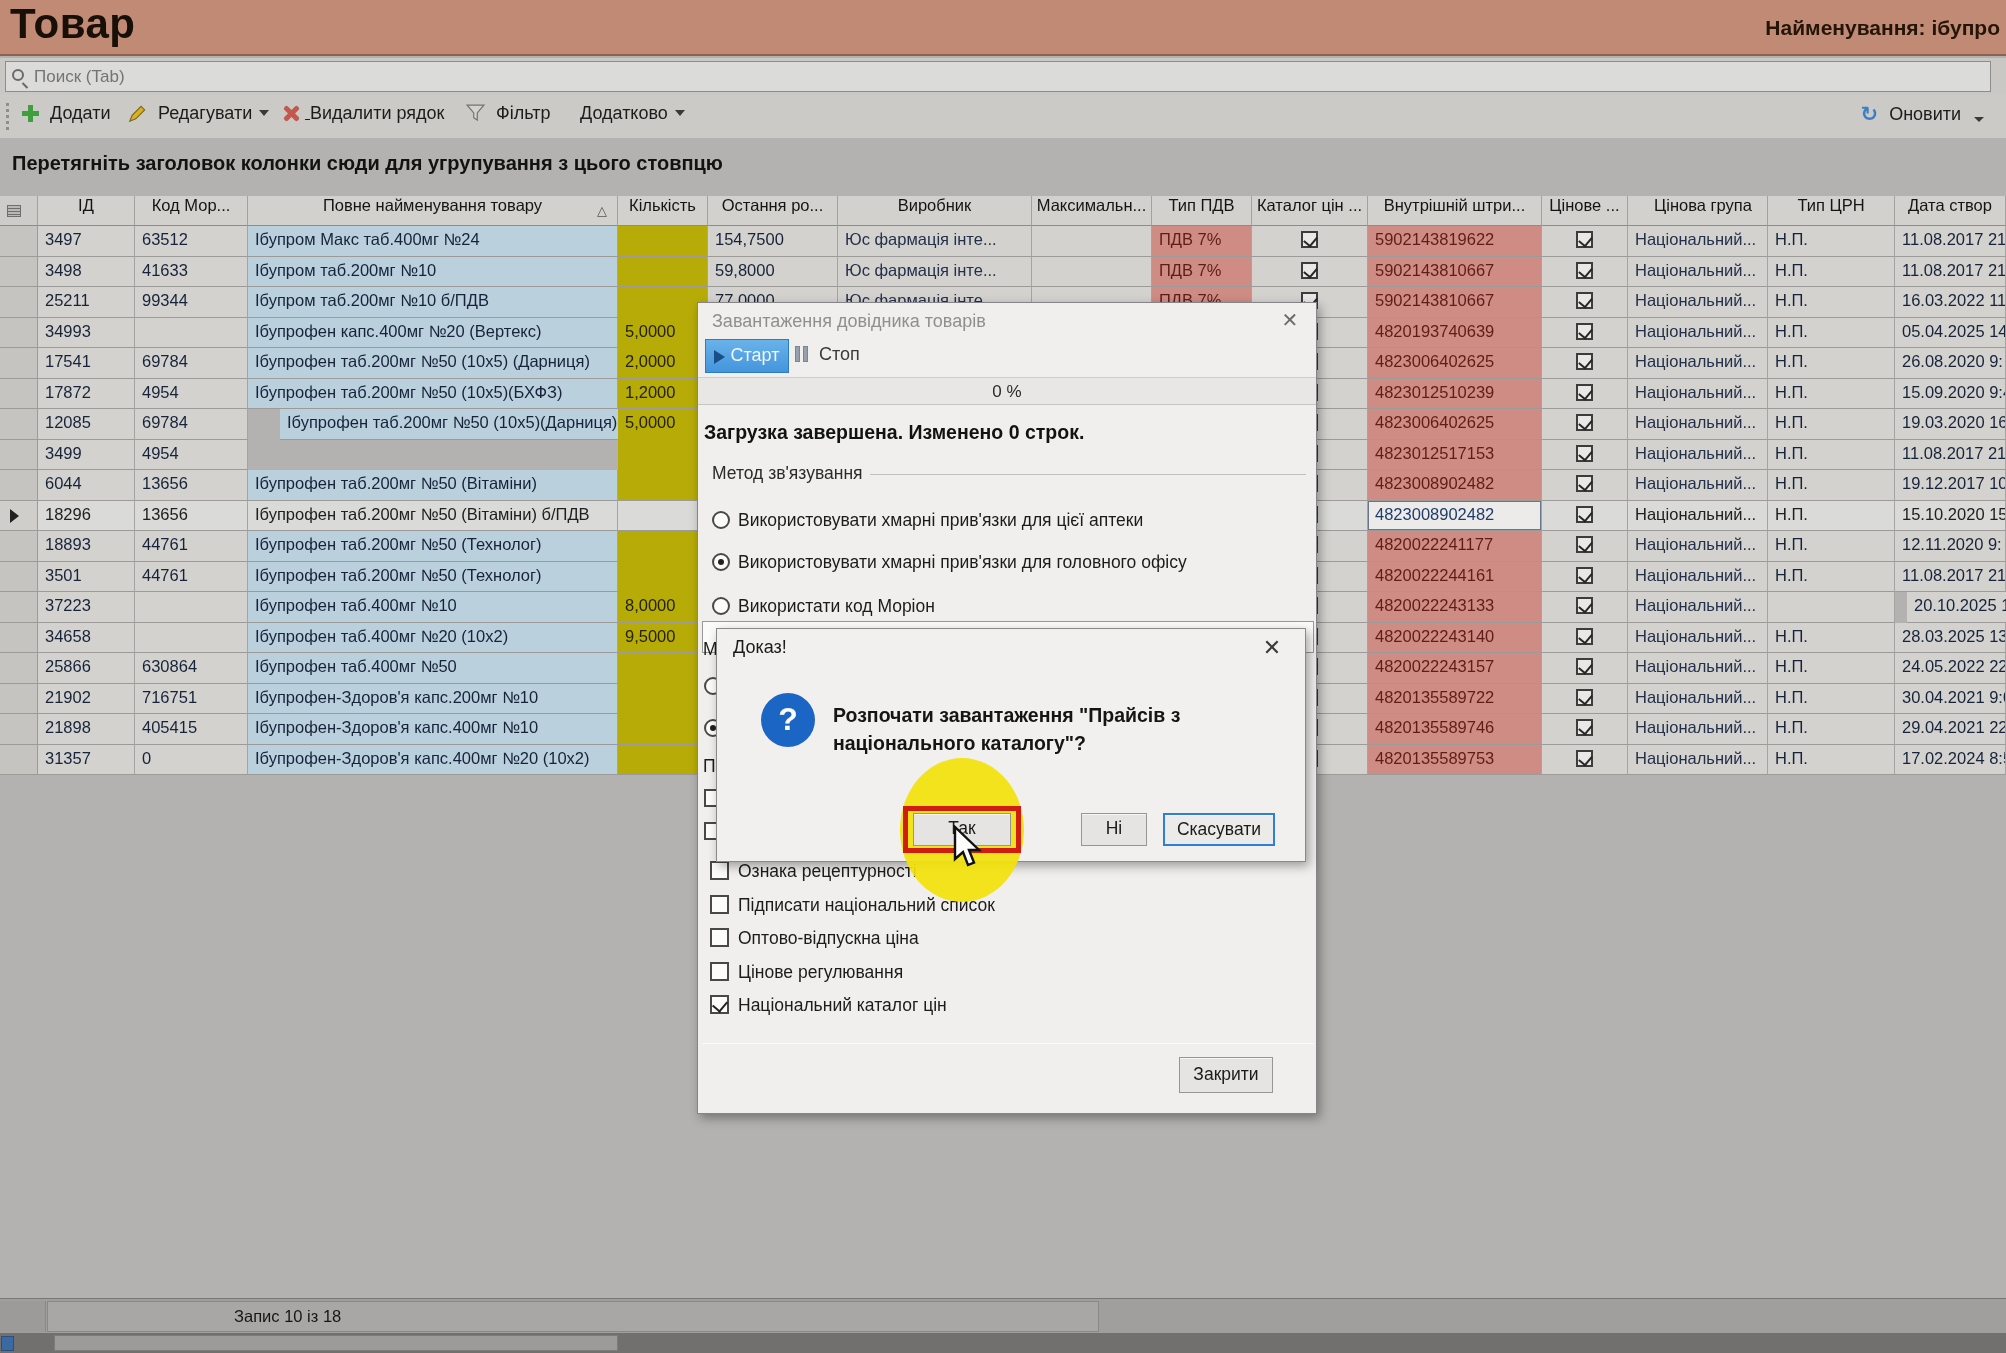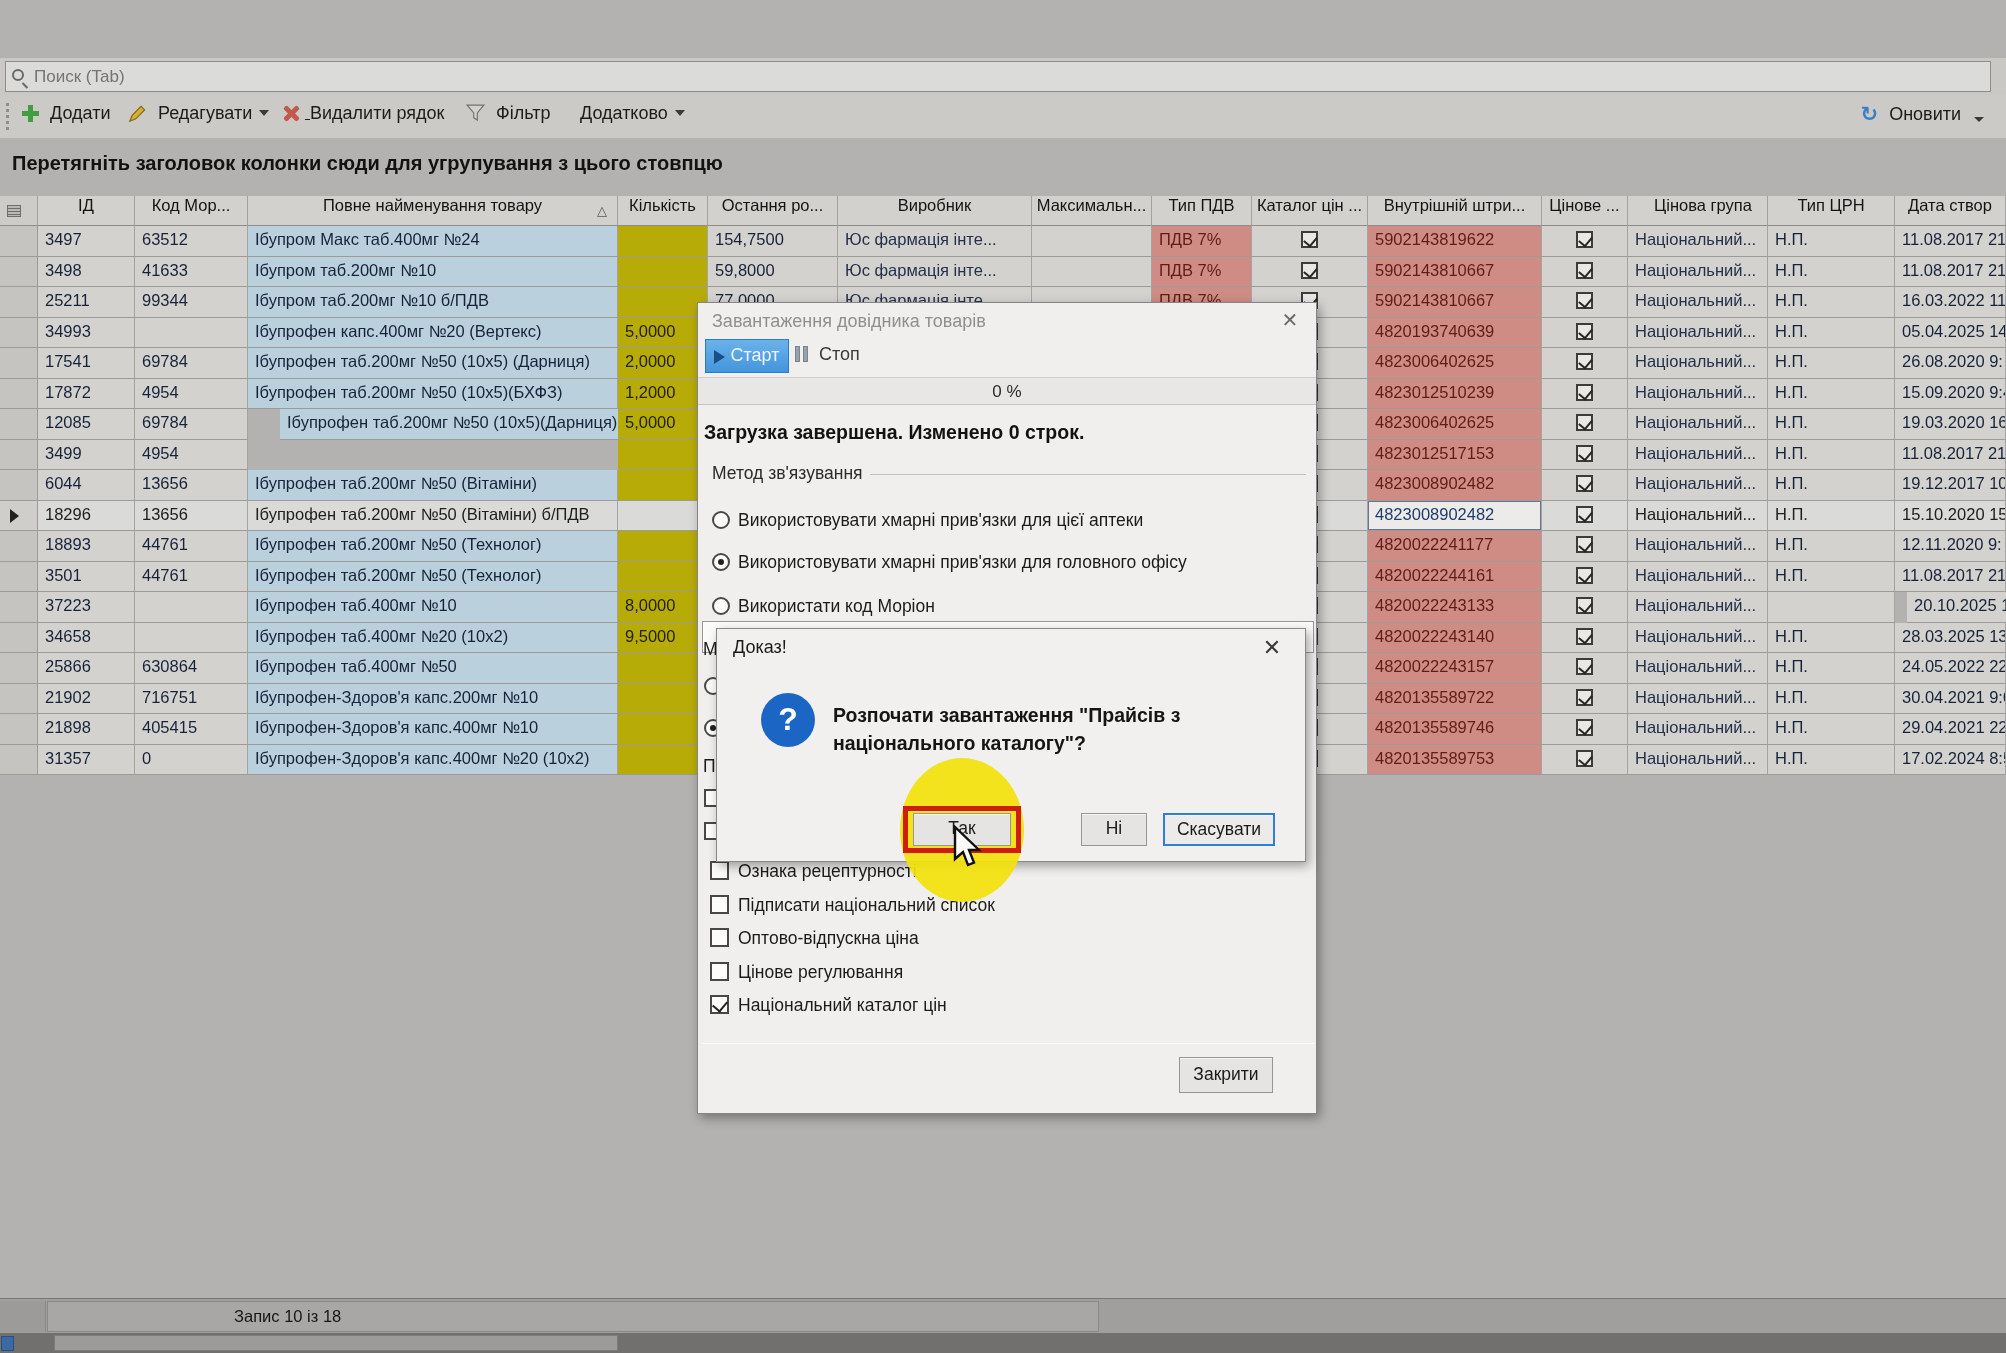--- a/index.html
+++ b/index.html
@@ -122,20 +122,24 @@
   .sb-panel span{position:absolute;left:186px;top:5px;font-size:16.5px;color:#161614;}
   .hscroll{left:0;top:1333px;width:2006px;height:20px;background:#71706e;}
   .corner{left:1px;top:3px;width:13px;height:15px;background:#3b69a4;border:1px solid #2b4f7e;}
   .thumb{left:54px;top:2px;width:564px;height:16px;background:#9c9b99;border:1px solid #7c7b79;}
 </style>
 </head>
 <body>
 
 <div class="canvas">
 
+  <div class="apphdr">
+    <div class="apptitle">Товар</div>
+    <div class="hdr-right">Найменування: ібупро</div>
+  </div>
 
   <div class="searchbar">
     <div class="searchfield">
       <span class="mag"></span>
       <span class="searchph">Поиск (Tab)</span>
     </div>
   </div>
 
   <div class="toolbar">
     <span class="drag"></span>

